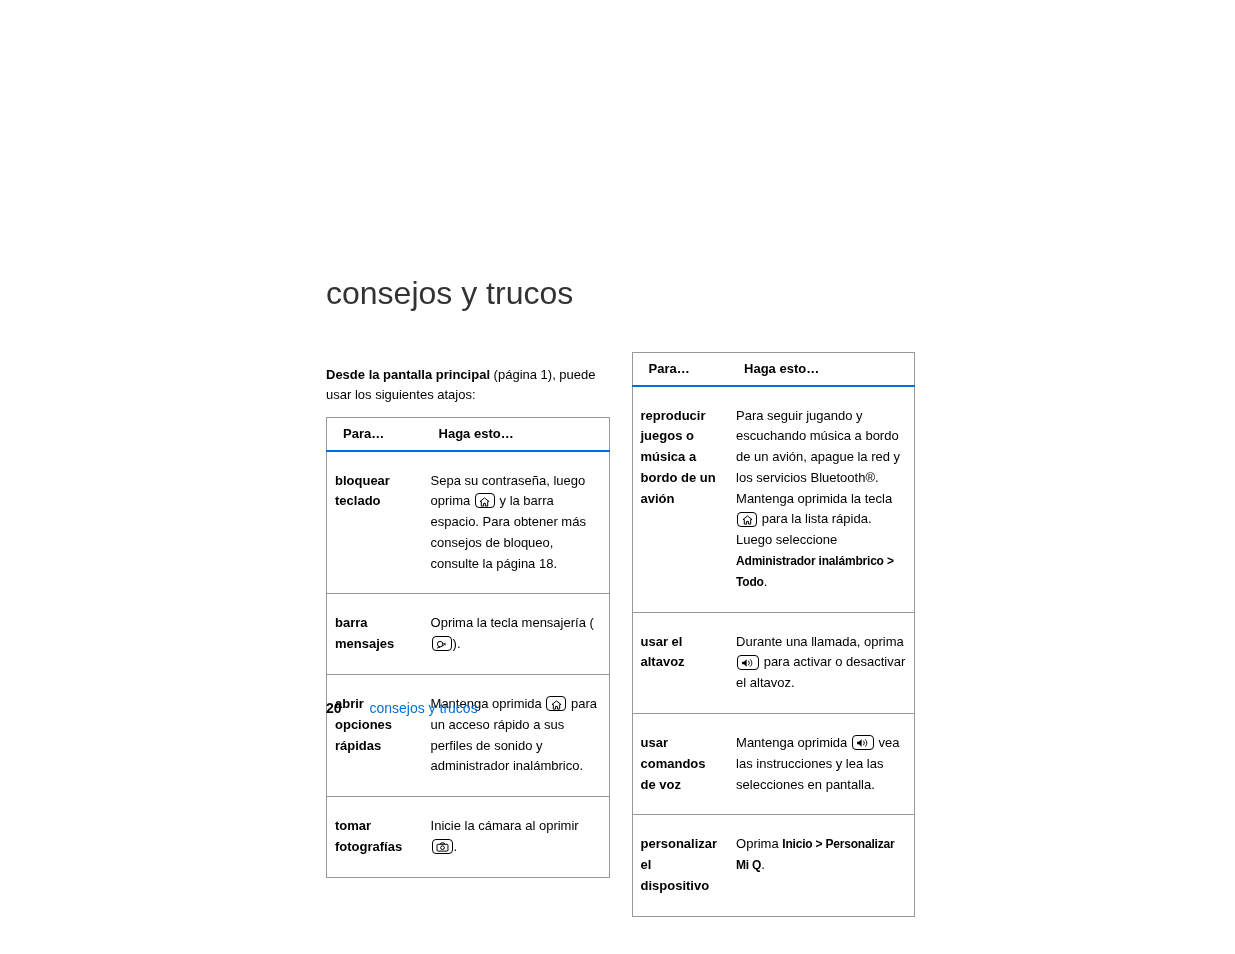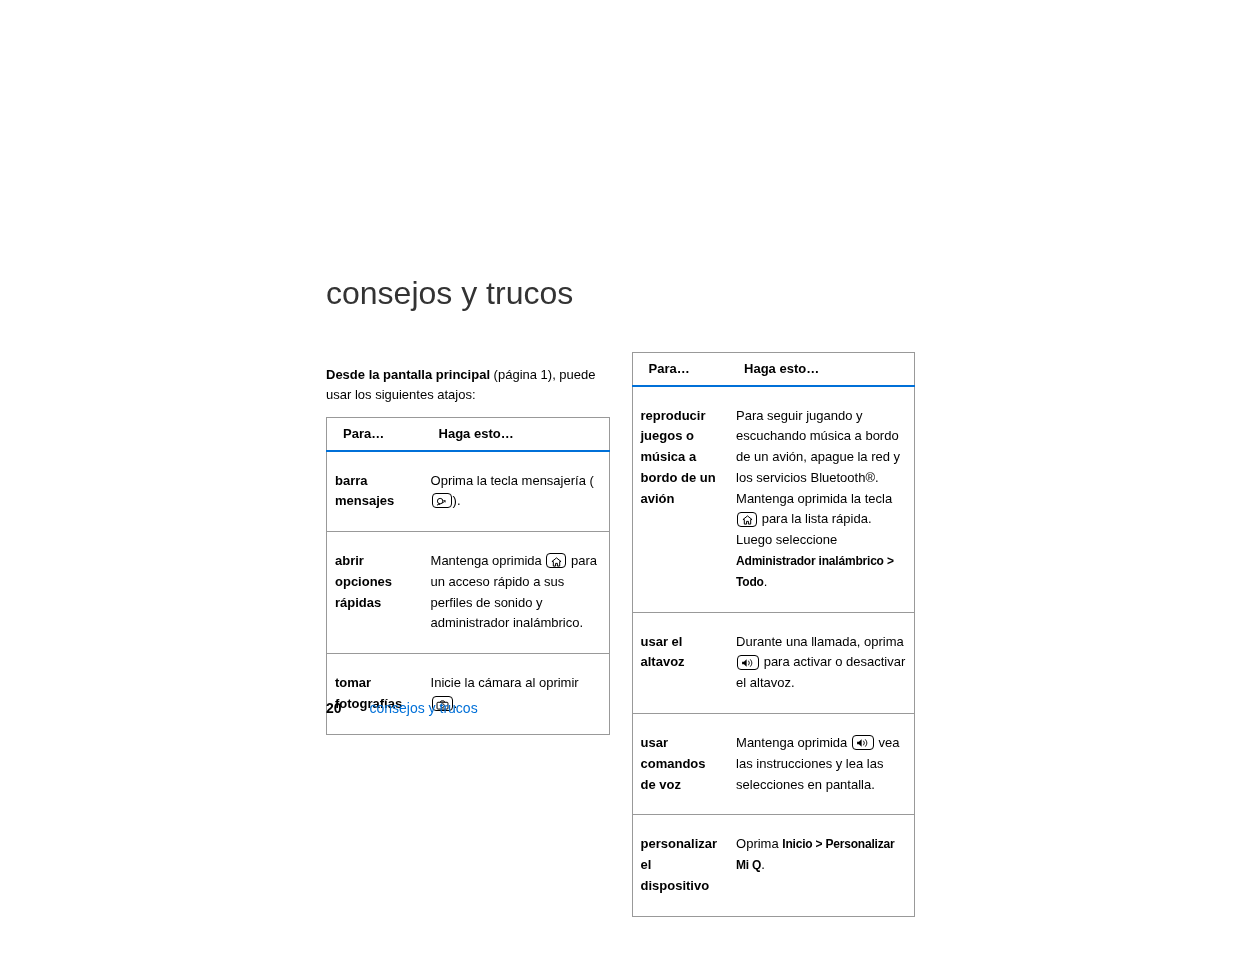--- a/index.html
+++ b/index.html
@@ -93,20 +93,26 @@
       </p>
       <table class="tips">
         <thead>
             <tr>
           <th>Para…</th>
           <th>Haga esto…</th>
         </tr>
           </thead>
         <tbody id="left-body">
             <tr>
+              <td class="para">bloquear teclado</td>
+              <td>Sepa su contraseña, luego oprima <span class="key"><svg width="11" height="10" viewBox="0 0 12 11">
+                    <path d="M6 1 L11 5 L9.5 5 L9.5 10 L7 10 L7 7 L5 7 L5 10 L2.5 10 L2.5 5 L1 5 Z" fill="none" stroke="#000" stroke-width="1.1"></path>
+                  </svg></span> y la barra espacio. Para obtener más consejos de bloqueo, consulte la página 18.</td>
+            </tr>
+            <tr>
               <td class="para">barra mensajes</td>
               <td>Oprima la tecla mensajería (<span class="key"><svg width="11" height="10" viewBox="0 0 12 11">
                     <circle cx="4.5" cy="4.5" r="3" fill="none" stroke="#000" stroke-width="1.1"></circle>
                     <path d="M4.5 8 Q2 8 1 9" stroke="#000" fill="none" stroke-width="1.1"></path>
                     <path d="M7 7 L10 4 M10 4 L10 6 M10 4 L8 4" stroke="#000" fill="none" stroke-width="0.9"></path>
                   </svg></span>).</td>
             </tr>
             <tr>
               <td class="para">abrir opciones rápidas</td>
               <td>Mantenga oprimida <span class="key"><svg width="11" height="10" viewBox="0 0 12 11">

